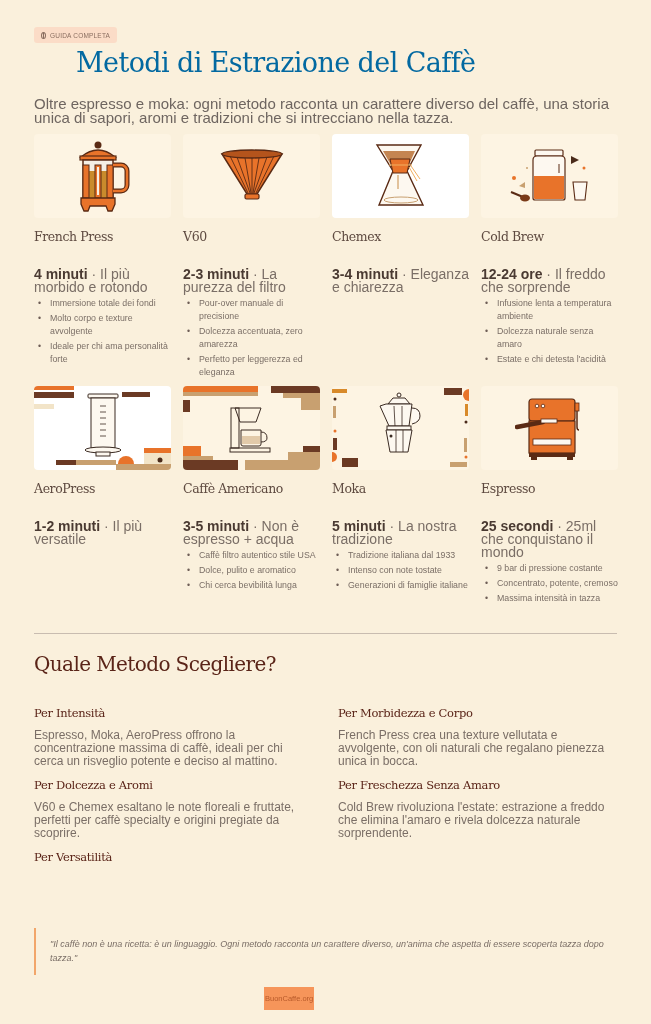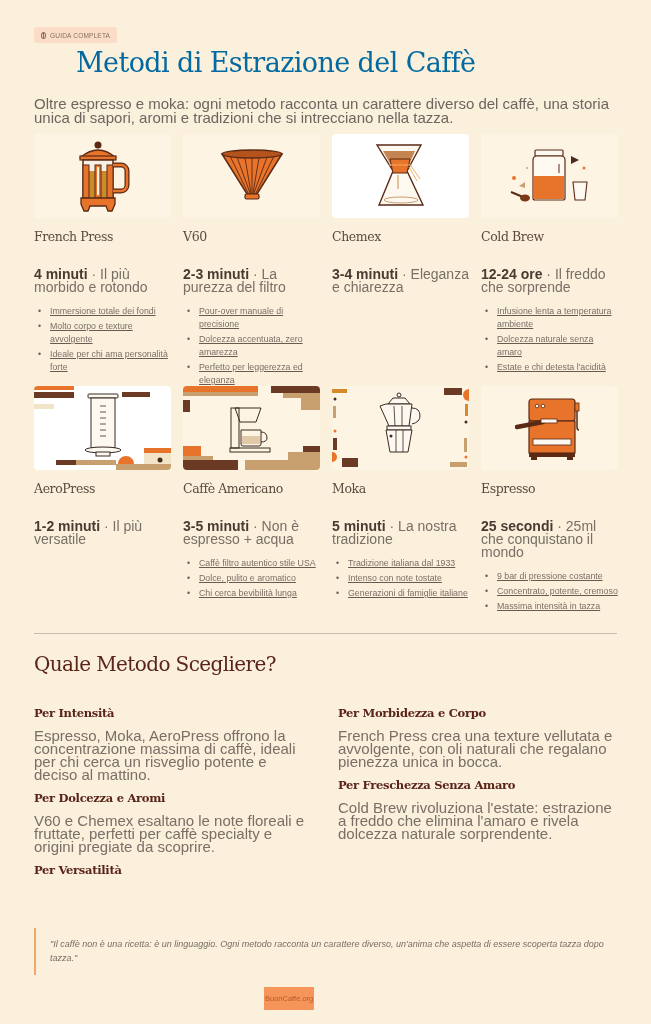--- a/index.html
+++ b/index.html
@@ -11,30 +11,30 @@
     .badge .bean::after { content: ""; position: absolute; left: 1px; top: 0; width: 0; height: 5px; border-left: 0.8px solid #8a6e60; }
     h1 { position: absolute; top: 47px; left: 16px; font-family: "DejaVu Serif", serif; font-weight: normal; font-size: 27px; color: #0369a1; letter-spacing: -0.6px; white-space: nowrap; margin-left: 26px; }
     .intro { position: absolute; top: 97px; left: 0; width: 590px; font-size: 15px; line-height: 13.5px; color: #6e6560; }
     .grid { position: absolute; top: 134px; left: 0; width: 583px; display: grid; grid-template-columns: repeat(4, 137px); column-gap: 12px; }
     .row2 { top: 386px; }
     .card .img { width: 137px; height: 84px; border-radius: 4px; background: #fdf4e3; display: flex; align-items: center; justify-content: center; overflow: hidden; position: relative; }
     .card .img.white { background: #ffffff; }
     .card h3 { font-family: "DejaVu Serif", serif; font-weight: normal; font-size: 12.5px; color: #5e4a40; margin-top: 11px; letter-spacing: -0.4px; }
     .card .sub { font-size: 14px; line-height: 13px; color: #7a6e66; margin-top: 24px; }
     .card .sub b { color: #4a3a32; }
-    .card ul { list-style: none; margin-top: 11px; text-decoration: underline; }
+    .card ul { list-style: none; margin-top: 3px; }
     .card li { font-size: 8.8px; line-height: 13px; color: #7a6e66; padding-left: 16px; position: relative; margin-top: 2px; }
     .card li::before { content: "•"; position: absolute; left: 4px; top: 0; color: #6e5e56; }
     .divider { position: absolute; top: 633px; left: 0; width: 583px; height: 1px; background: #c8bcb0; }
     h2 { position: absolute; top: 652px; left: 0; font-family: "DejaVu Serif", serif; font-weight: normal; font-size: 20px; color: #5a2418; letter-spacing: -0.6px; }
     .choose { position: absolute; top: 706px; left: 0; width: 583px; }
     .col { position: absolute; top: 0; width: 280px; }
     .col.right { left: 304px; }
-    .blk h4 { font-family: "DejaVu Serif", serif; font-weight: bold; font-size: 11.5px; color: #5a2418; letter-spacing: -0.3px; }
-    .blk p { font-size: 15px; line-height: 13px; color: #7a6e66; margin-top: 9px; }
+    .blk h4 { font-family: "DejaVu Serif", serif; font-weight: normal; font-size: 11.5px; color: #5a2418; letter-spacing: -0.3px; }
+    .blk p { font-size: 12px; line-height: 13px; color: #7a6e66; margin-top: 9px; }
     .blk { margin-bottom: 10px; }
     .quote { position: absolute; top: 928px; left: 0; width: 583px; height: 47px; border-left: 2px solid #f2a66a; padding: 9px 0 0 14px; font-style: italic; font-size: 9px; line-height: 14px; color: #7a6e66; }
     .footer { position: absolute; top: 987px; left: 264px; background: #f6955a; color: #b85a2a; font-size: 7.5px; padding: 7px 1px; }
   </style>
 </head>
 <body>
 
 <div class="wrap">
   <div class="badge">
     <span class="bean"></span>

